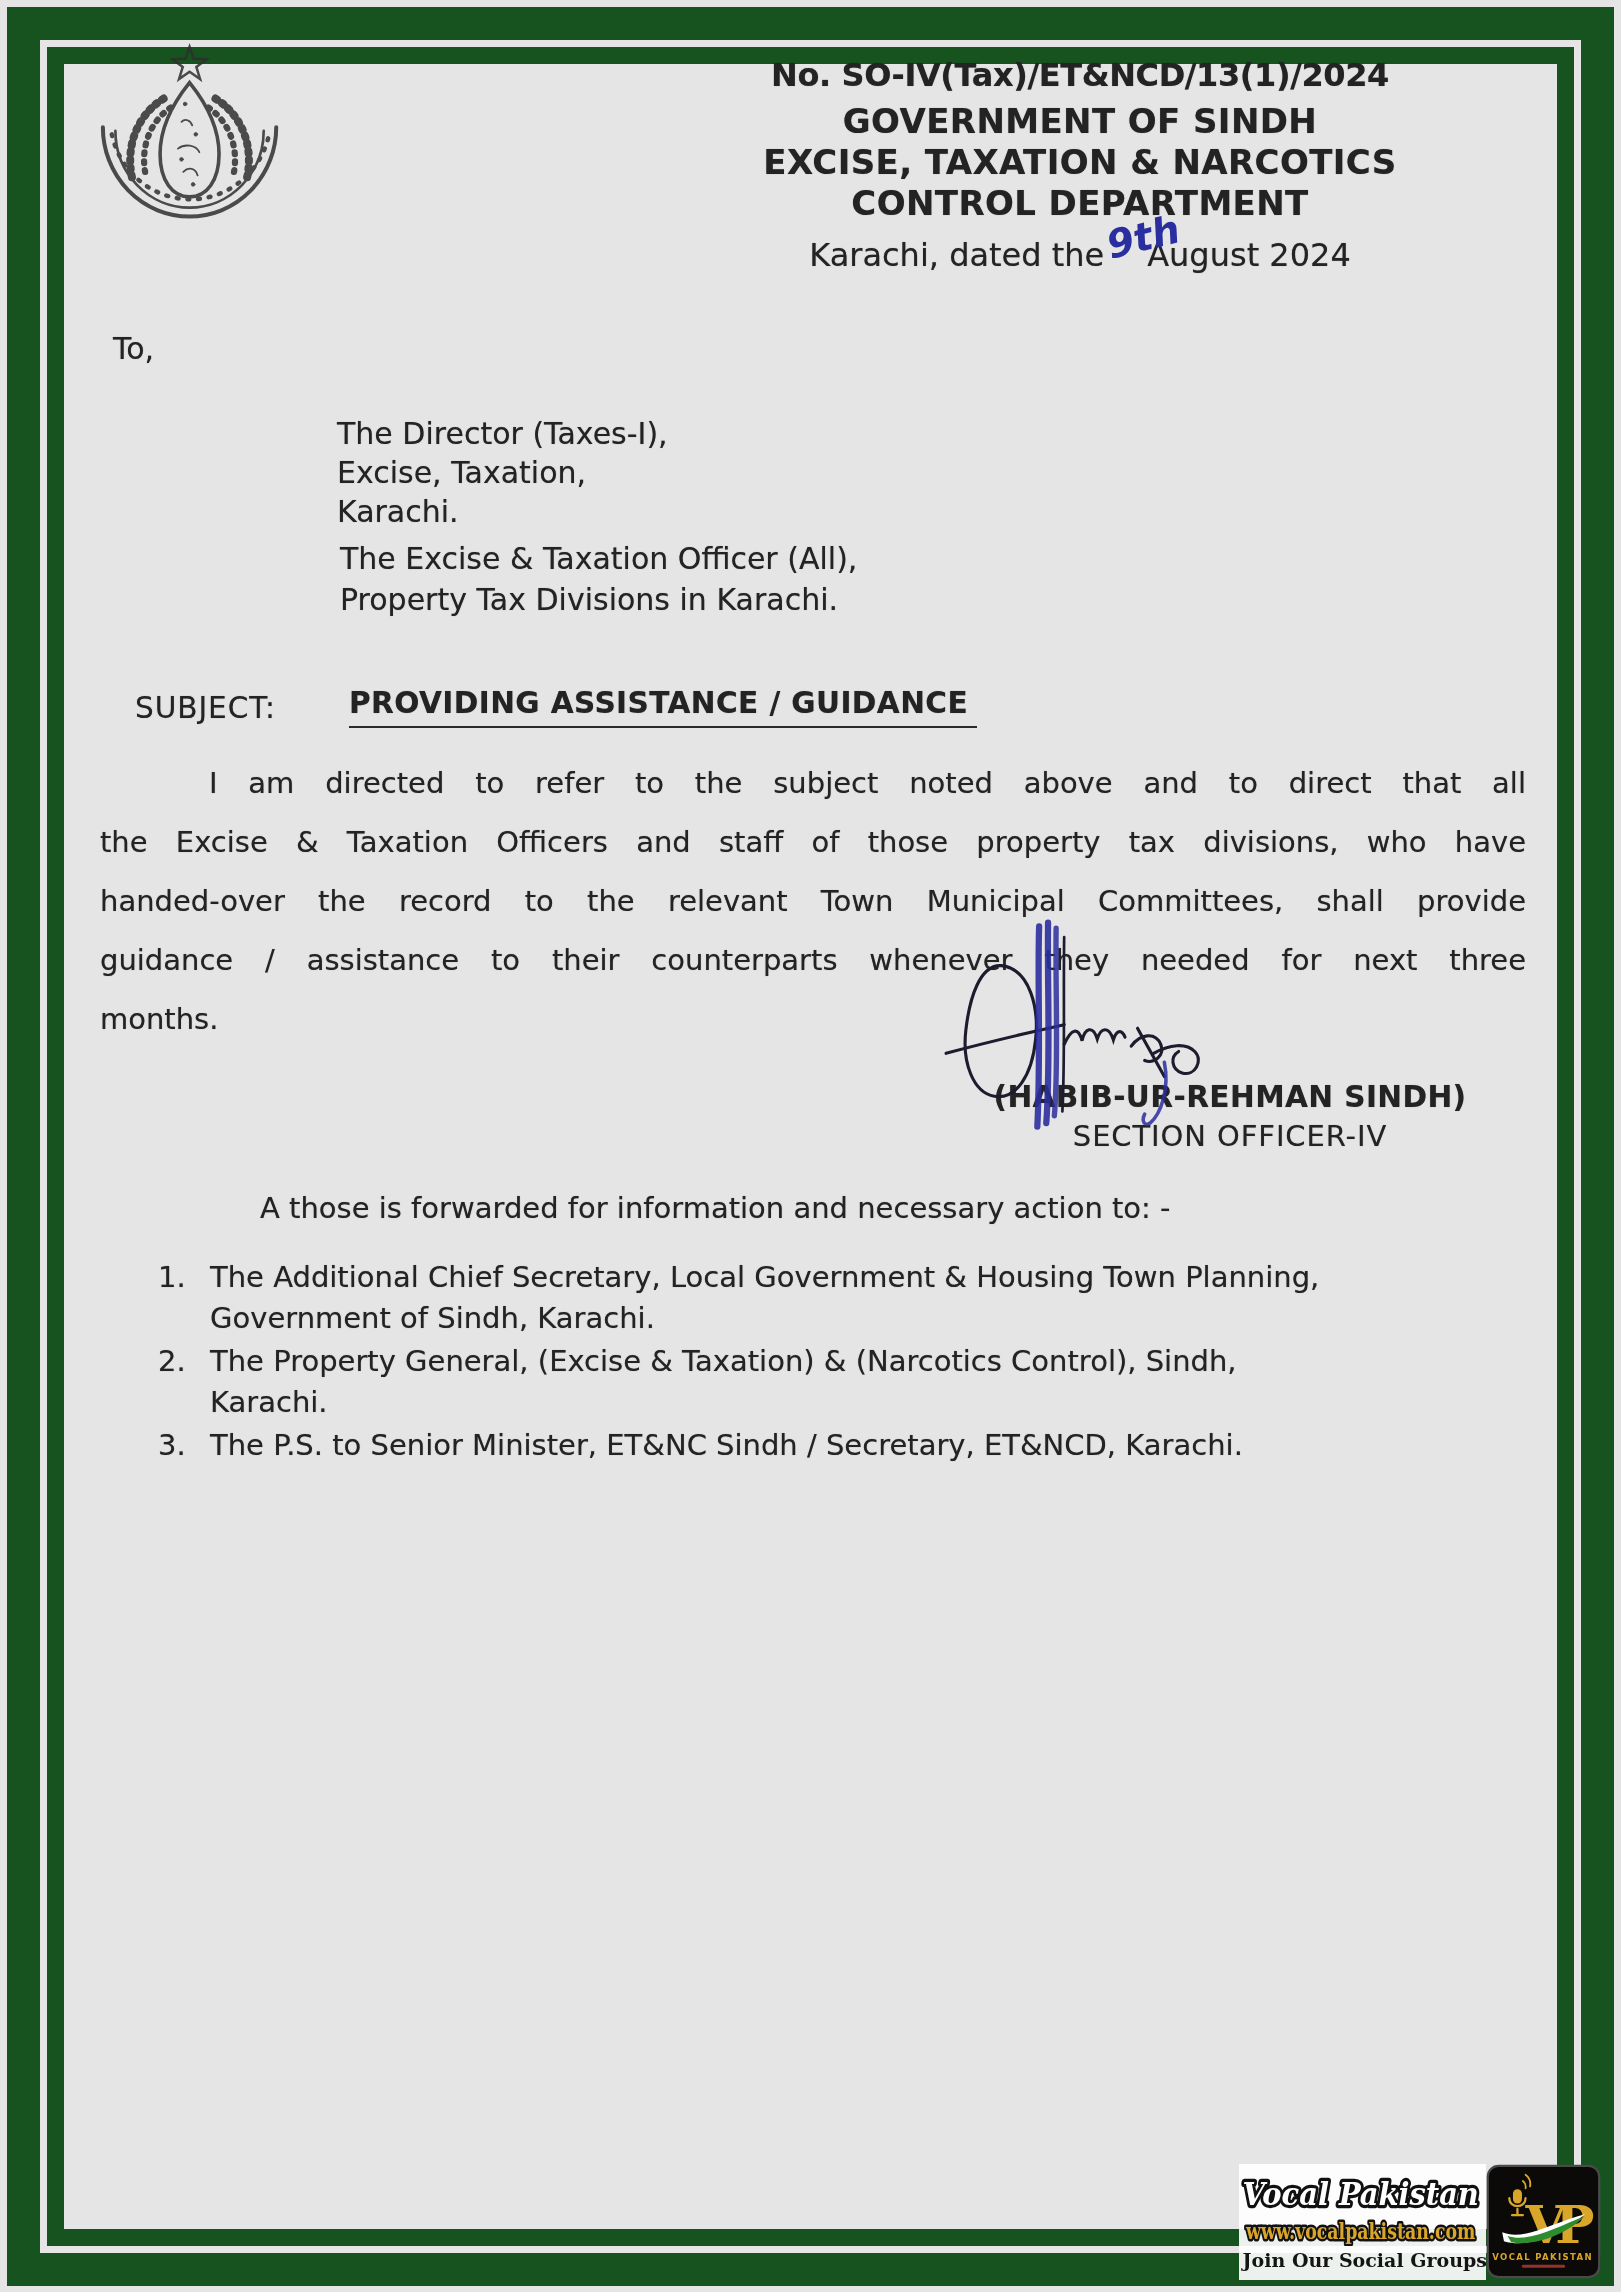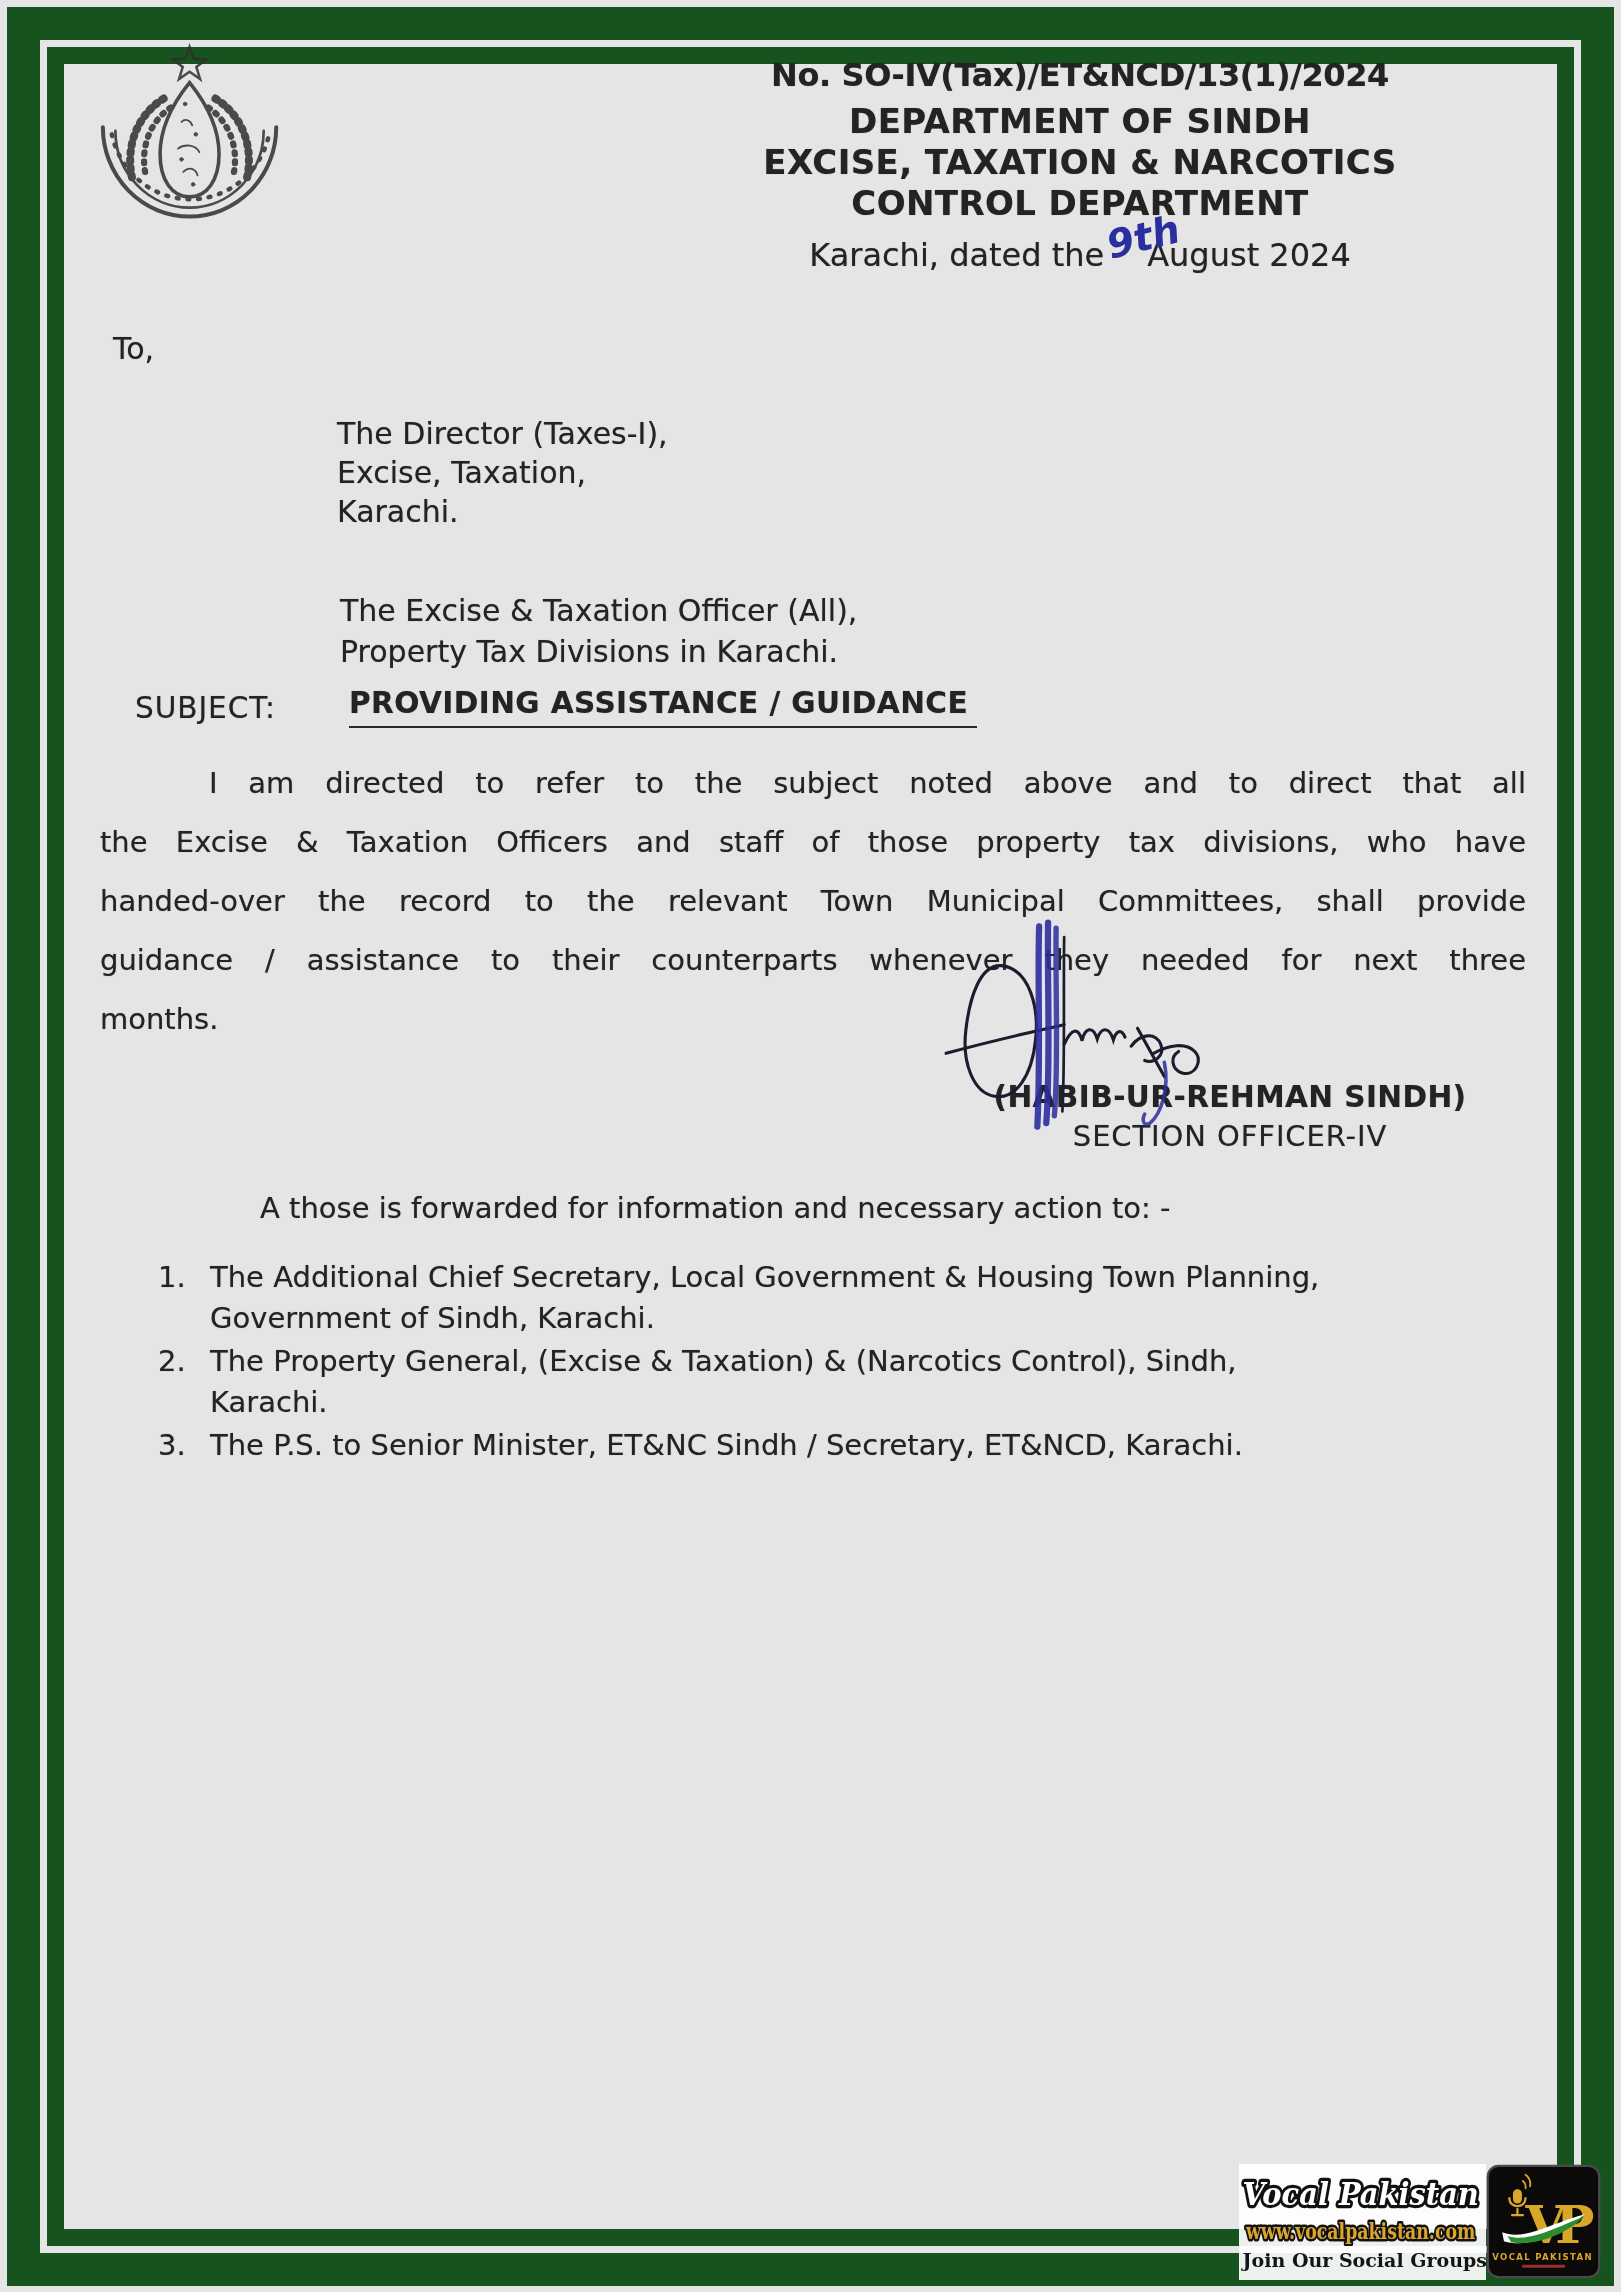--- a/index.html
+++ b/index.html
@@ -27,21 +27,21 @@
   .dateline{font-size:32px;margin-top:5.4px;white-space:nowrap;}
   .hand-day{
     display:inline-block;color:var(--ink-blue);font-size:39px;font-weight:600;font-style:italic;
     transform:rotate(-14deg) translate(1.8px,-12.5px);width:50px;margin-right:-10.7px;margin-left:3.6px;
     text-shadow:none;
   }
 
   
   .to{position:absolute;left:113px;top:331px;font-size:30px;}
   .rcpt1{position:absolute;left:337px;top:414px;font-size:30px;line-height:39px;}
-  .rcpt2{position:absolute;left:340px;top:590px;font-size:30px;line-height:41px;}
+  .rcpt2{position:absolute;left:340px;top:538px;font-size:30px;line-height:41px;}
   b{font-weight:400;}
 
   
   .subj-label{position:absolute;left:135px;top:691px;font-size:29.6px;letter-spacing:0.9px;}
   .subj-text{
     position:absolute;left:349px;top:686px;font-size:29.6px;font-weight:700;letter-spacing:0.4px;
     border-bottom:2.7px solid #2a2a2a;padding:0 9px 6.3px 0;
   }
 
   
@@ -99,21 +99,21 @@
         <path d="M 146 64 C 178 84 190 122 180 158" stroke-width="9" stroke-dasharray="2 7"></path>
         <path d="M 138 74 C 164 92 172 122 166 150" stroke-width="7" stroke-dasharray="2 8"></path>
         <path d="M 20 96 A 97 100 0 0 0 214 96" stroke-width="4.5"></path>
         <path d="M 34 100 A 83 86 0 0 0 200 100" stroke-width="3"></path>
         <path d="M 30 104 A 90 92 0 0 0 206 104" stroke-width="5" stroke-dasharray="2 10"></path>
       </g>
     </svg>
 
     <div class="hdr">
       <div class="ref soft">No. SO-IV(Tax)/ET&amp;NCD/13(1)/2024</div>
-      <div class="org soft">DEPARTMENT OF SINDH</div>
+      <div class="org soft">GOVERNMENT OF SINDH</div>
       <div class="org soft">EXCISE, TAXATION &amp; NARCOTICS</div>
       <div class="org soft">CONTROL DEPARTMENT</div>
       <div class="dateline soft"><span>Karachi, dated the</span><span class="hand-day">9th</span><span>August 2024</span></div>
     </div>
 
     <div class="to soft">To,</div>
 
     <div class="rcpt1 soft">
       <div><b>The Director (Taxes-I),</b></div>
       <div>Excise, Taxation,</div>

